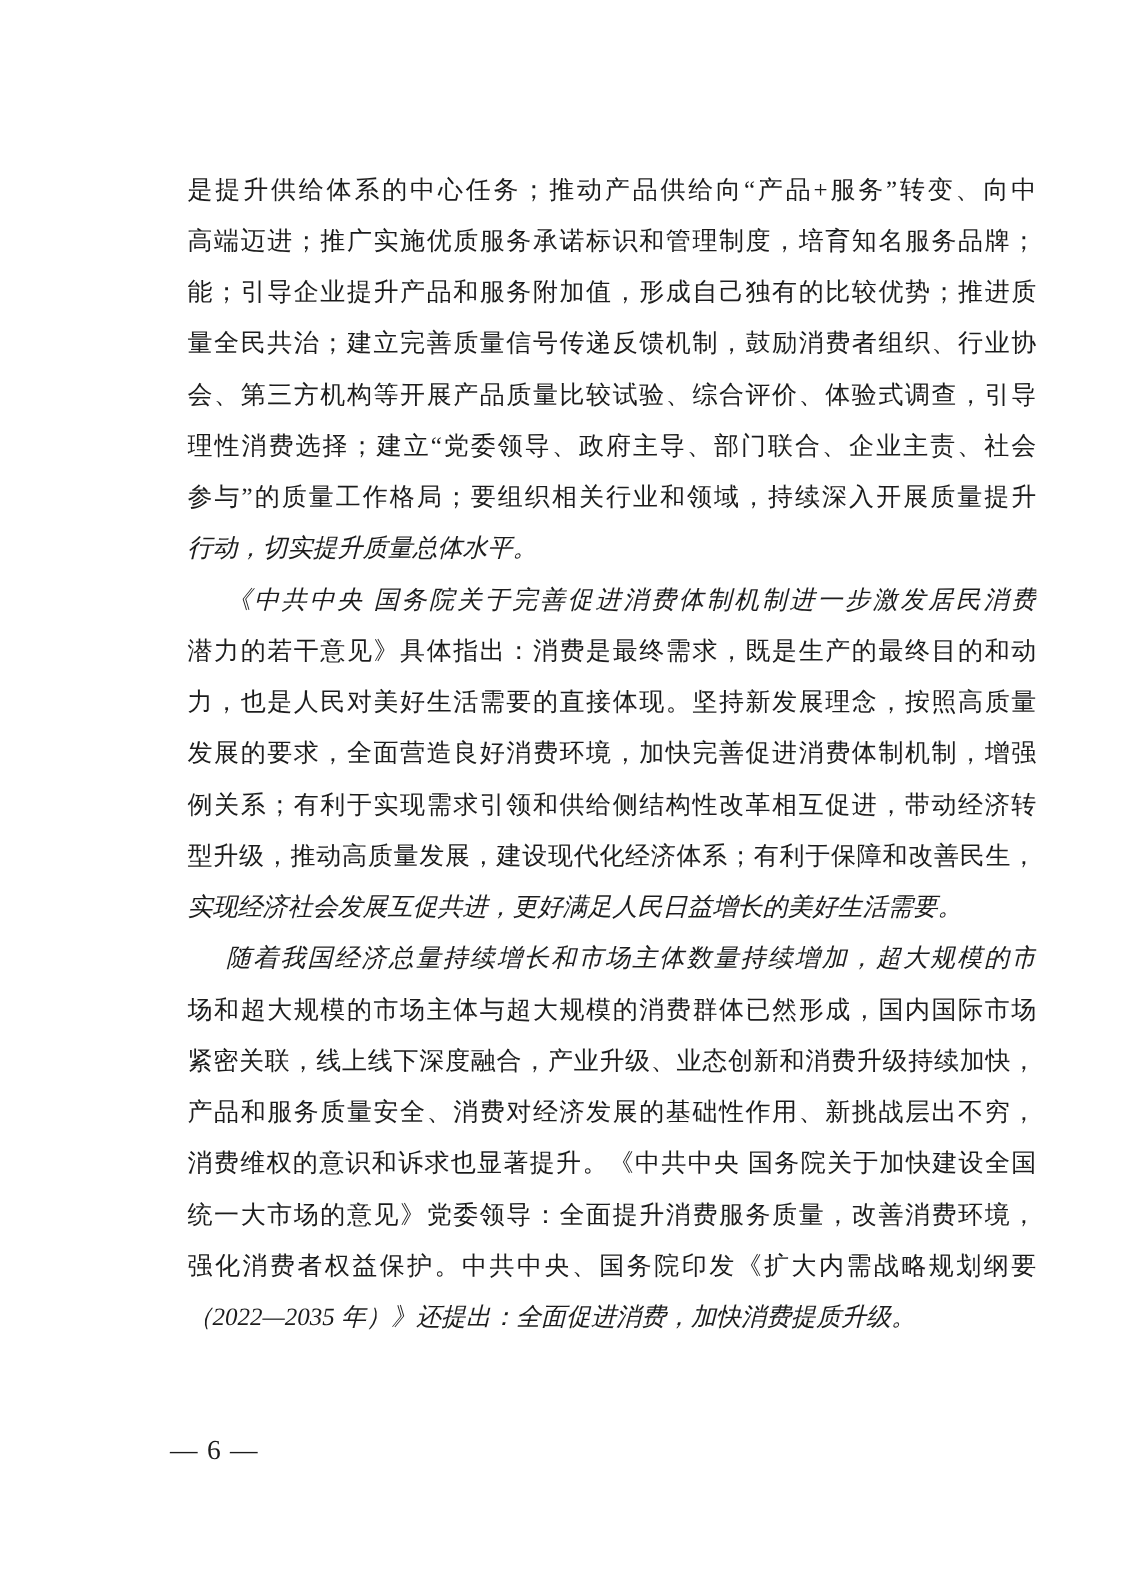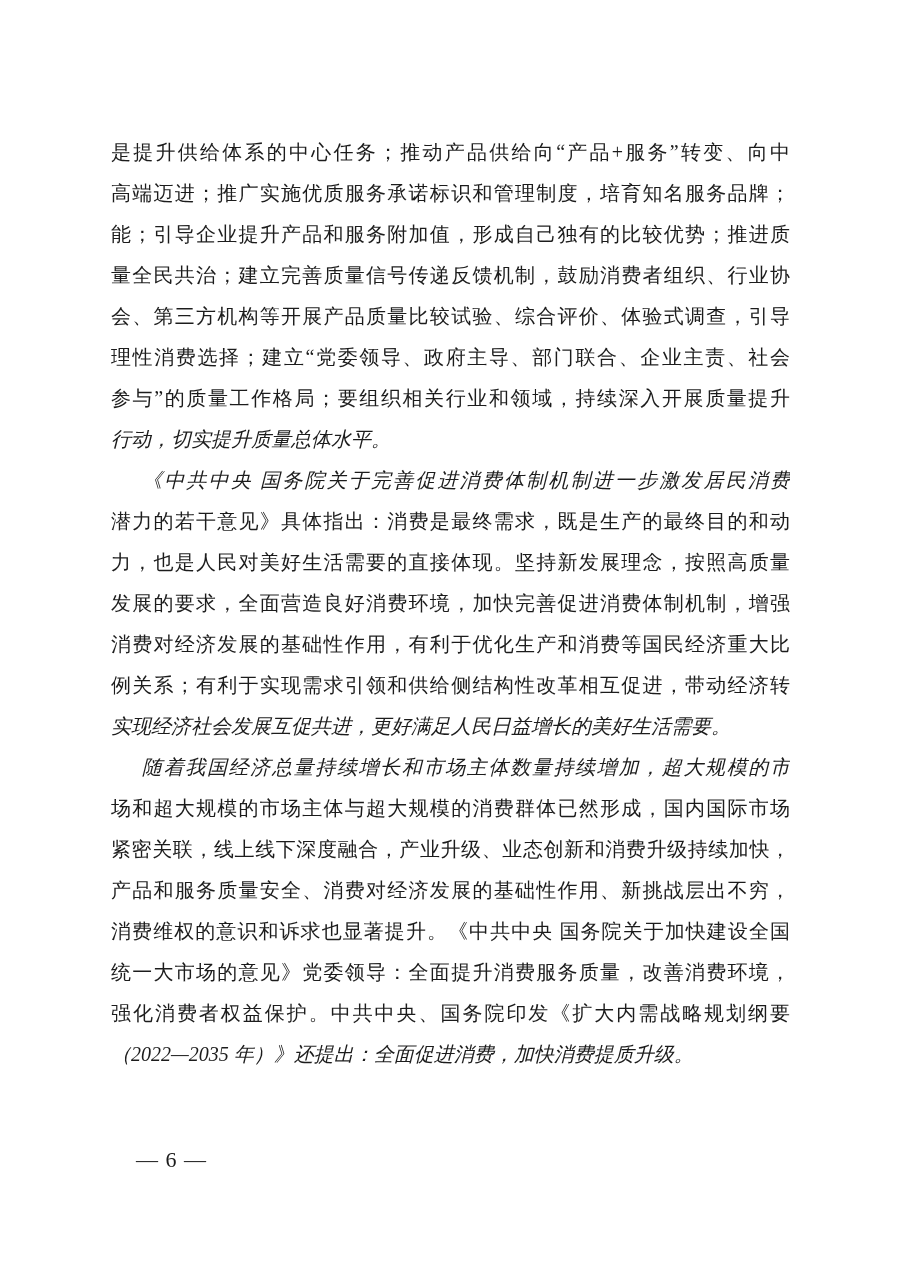--- a/index.html
+++ b/index.html
@@ -15,21 +15,21 @@
     background: var(--page-bg, #ffffff);
     overflow: hidden;
     color: var(--text-color, #1c1c1c);
   }
   .text-block {
     position: absolute;
     left: 111px;
     top: 132px;
     width: 679px;
   }
-  .paragraph { width: 100%; }
+  .paragraph { width: 100%; margin-left: 39px; }
   .line {
     font-size: 20px;
     line-height: 41px;
     height: 41px;
     overflow: hidden;
     white-space: normal;
     text-align: justify;
     text-align-last: justify;
     -moz-text-align-last: justify;
     color: var(--text-color, #1c1c1c);
@@ -64,22 +64,22 @@
         <div class="line">会、第三方机构等开展产品质量比较试验、综合评价、体验式调查，引导</div>
         <div class="line">理性消费选择；建立“党委领导、政府主导、部门联合、企业主责、社会</div>
         <div class="line">参与”的质量工作格局；要组织相关行业和领域，持续深入开展质量提升</div>
         <div class="line last">行动，切实提升质量总体水平。</div>
       </div>
       <div class="paragraph">
         <div class="line indent">《中共中央 国务院关于完善促进消费体制机制进一步激发居民消费</div>
         <div class="line">潜力的若干意见》具体指出：消费是最终需求，既是生产的最终目的和动</div>
         <div class="line">力，也是人民对美好生活需要的直接体现。坚持新发展理念，按照高质量</div>
         <div class="line">发展的要求，全面营造良好消费环境，加快完善促进消费体制机制，增强</div>
-        <div class="line">消费对经济发展的基础性作用，有利于优化生产和消费等国民经济重大比</div>
         <div class="line">例关系；有利于实现需求引领和供给侧结构性改革相互促进，带动经济转</div>
+        <div class="line">型升级，推动高质量发展，建设现代化经济体系；有利于保障和改善民生，</div>
         <div class="line last">实现经济社会发展互促共进，更好满足人民日益增长的美好生活需要。</div>
       </div>
       <div class="paragraph">
         <div class="line indent">随着我国经济总量持续增长和市场主体数量持续增加，超大规模的市</div>
         <div class="line">场和超大规模的市场主体与超大规模的消费群体已然形成，国内国际市场</div>
         <div class="line">紧密关联，线上线下深度融合，产业升级、业态创新和消费升级持续加快，</div>
         <div class="line">产品和服务质量安全、消费对经济发展的基础性作用、新挑战层出不穷，</div>
         <div class="line">消费维权的意识和诉求也显著提升。《中共中央 国务院关于加快建设全国</div>
         <div class="line">统一大市场的意见》党委领导：全面提升消费服务质量，改善消费环境，</div>
         <div class="line">强化消费者权益保护。中共中央、国务院印发《扩大内需战略规划纲要</div>

